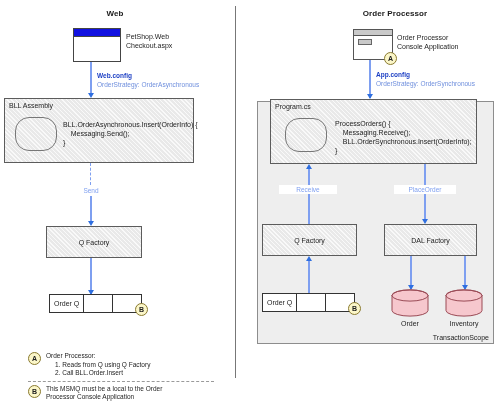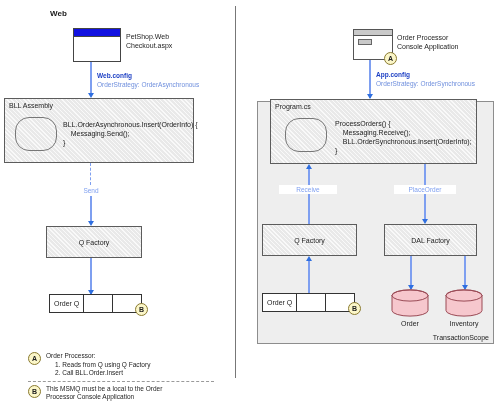--- a/index.html
+++ b/index.html
@@ -14,21 +14,21 @@
     background: #ffffff;
     font-family: "Liberation Sans", sans-serif;
     overflow: hidden;
   }
   
   .abs { position: absolute; }
   .ttl {
     font-size: 8px;
     font-weight: bold;
     color: #1a1a1a;
-    text-align: left;
+    text-align: center;
     letter-spacing: .1px;
   }
   .plain {
     font-size: 7px;
     color: #1d1d1d;
     line-height: 9px;
     white-space: pre;
   }
   .blue {
     font-size: 6.5px;
@@ -247,20 +247,21 @@
   <div class="abs vline" style="left:90px; top:258px; height:36px;"></div>
   <div class="abs arrowhead-down" style="left:87.5px; top:290px;"></div>
 
   <div class="abs queue" style="left:49px; top:294px; width:93px;">
     <div class="cell" style="width:35px;">Order Q</div>
     <div class="cell" style="width:29px;"></div>
     <div class="cell" style="width:29px;"></div>
   </div>
   <div class="abs badge" style="left:135px; top:303px;">B</div>
 
+  <div class="abs ttl" style="left:330px; top:9px; width:130px;">Order Processor</div>
 
   <div class="abs consoleicon" style="left:353px; top:29px; width:40px; height:31px;">
     <div class="cbar"></div>
     <div class="cchip"></div>
   </div>
   <div class="abs plain" style="left:397px; top:33px;">Order Processor
 Console Application</div>
   <div class="abs badge" style="left:384px; top:52px;">A</div>
 
   <div class="abs blue-b" style="left:376px; top:71px;">App.config</div>

